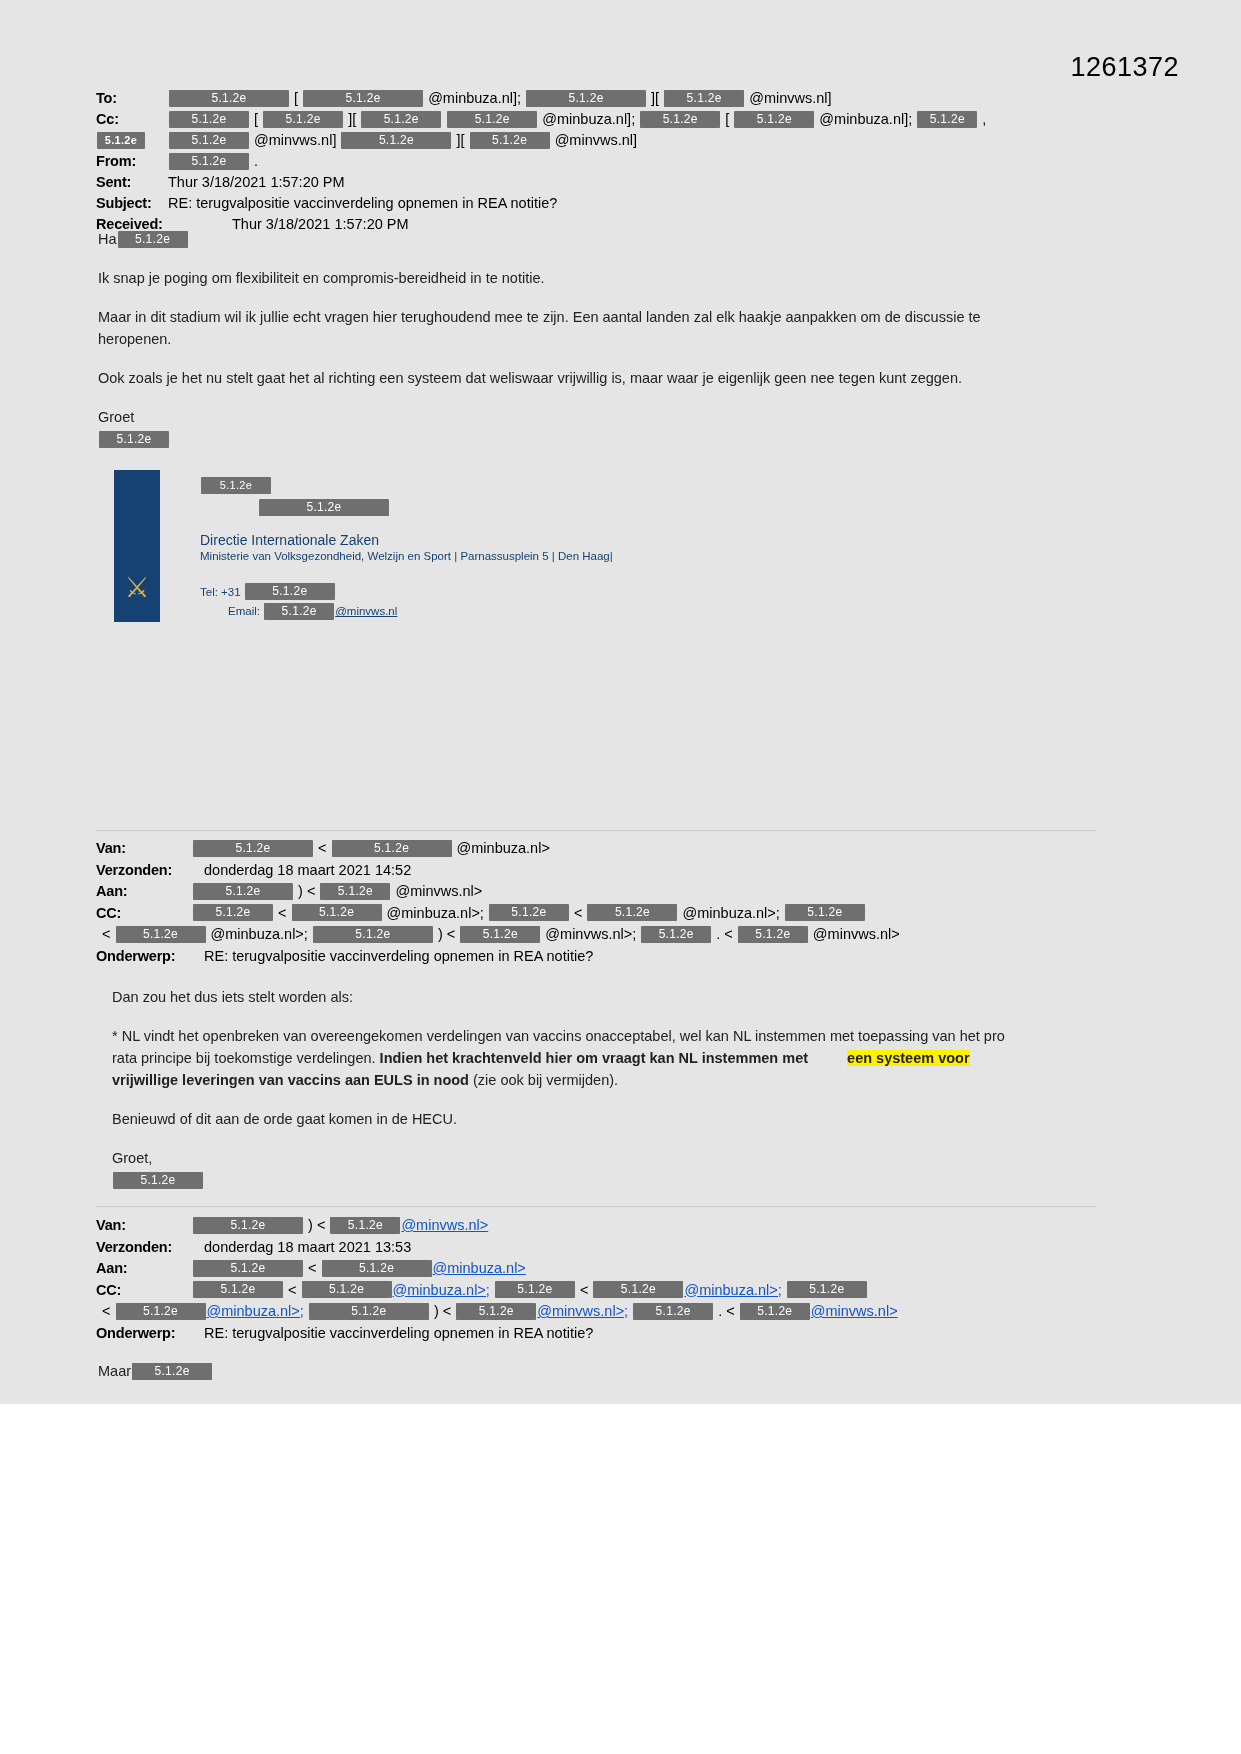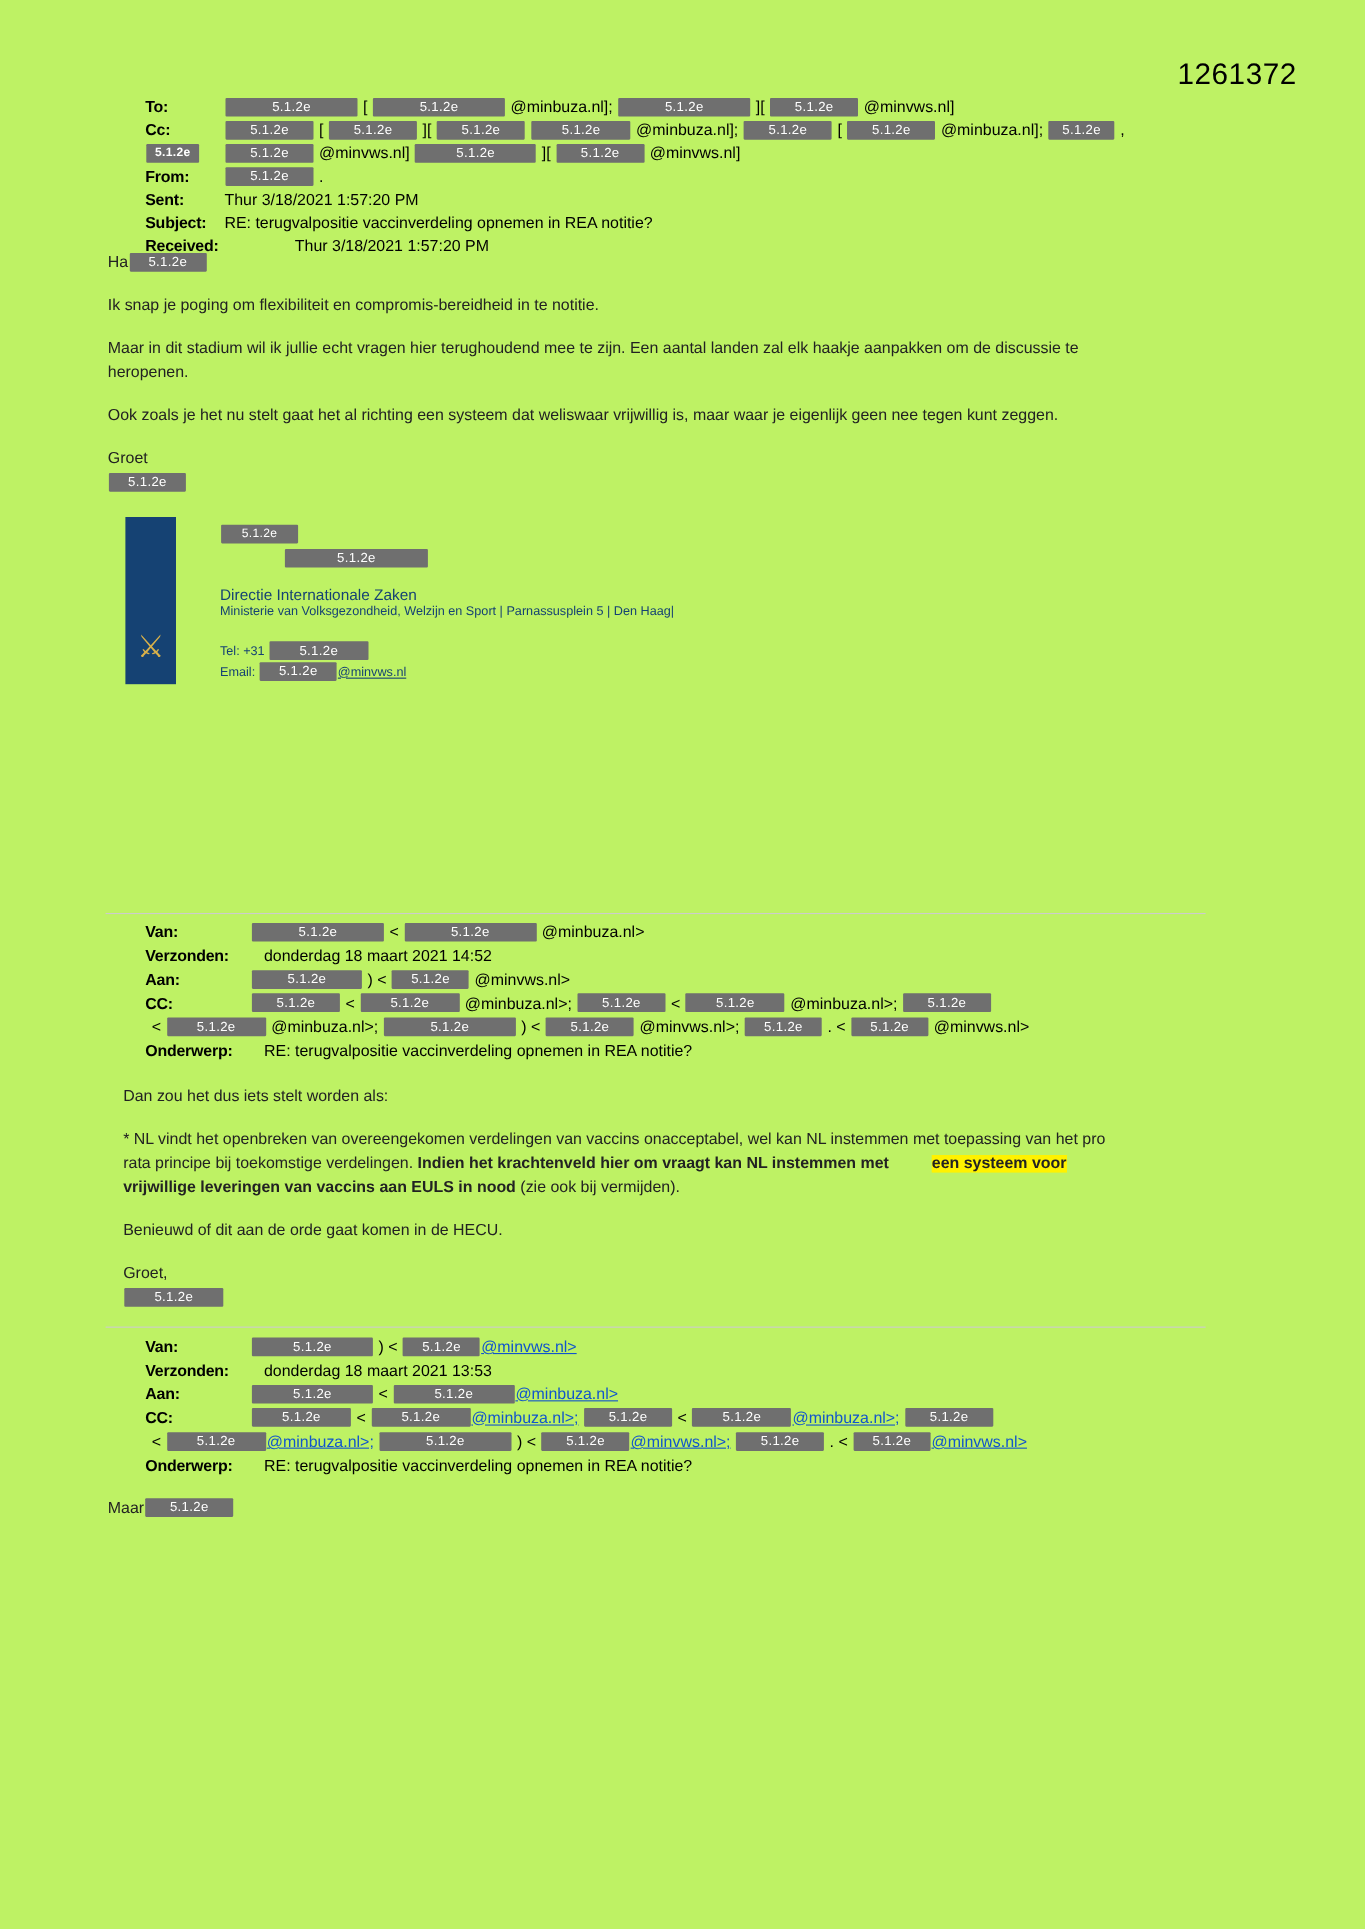--- a/index.html
+++ b/index.html
@@ -11,22 +11,22 @@
     width: 1241px;
     height: 1754px;
     position: relative;
     font-family: "Liberation Sans", sans-serif;
     color: #000;
     overflow: hidden;
   }
   .page {
     position: relative;
     width: 1241px;
-    height: 1754px;
-    background: #bef264;
+    height: 1404px;
+    background: #e5e5e5;
   }
   .doc-id {
     position: absolute;
     top: 52px;
     right: 62px;
     font-size: 27px;
     letter-spacing: 0.5px;
     color: #000;
     font-family: "Liberation Sans", sans-serif;
   }
@@ -65,21 +65,20 @@
     width: 1000px;
     font-size: 14.5px;
     line-height: 21px;
     color: #000;
   }
   .hdr-row {
     display: flex;
     align-items: flex-start;
     margin-bottom: 0px;
     min-height: 21px;
-    margin-left: 36px;
   }
   .hdr-label {
     font-weight: bold;
     width: 72px;
     flex: 0 0 72px;
     font-size: 14.5px;
     letter-spacing: -0.2px;
   }
   .hdr-val {
     flex: 1;
@@ -279,21 +278,21 @@
       </div>
       <div class="sig-name-row2">
         <span class="red w130">5.1.2e</span>
       </div>
       <div class="sig-dir">Directie Internationale Zaken</div>
       <div class="sig-min">Ministerie van Volksgezondheid, Welzijn en Sport | Parnassusplein 5 | Den Haag|</div>
       <div class="sig-contact">
         <span>Tel: +31</span>
         <span class="red w90">5.1.2e</span>
       </div>
-      <div class="sig-contact" style="margin-top:2px;">
+      <div class="sig-contact" style="margin-top:2px;margin-left:28px;">
         <span>Email:</span>
         <span class="red w70">5.1.2e</span><a class="sig-link" href="#">@minvws.nl</a>
       </div>
     </div>
   </div>
 
   <div class="divider" style="top: 830px;"></div>
 
   <div class="quote-hdr" style="top: 838px;">
     <div class="hdr-row">

